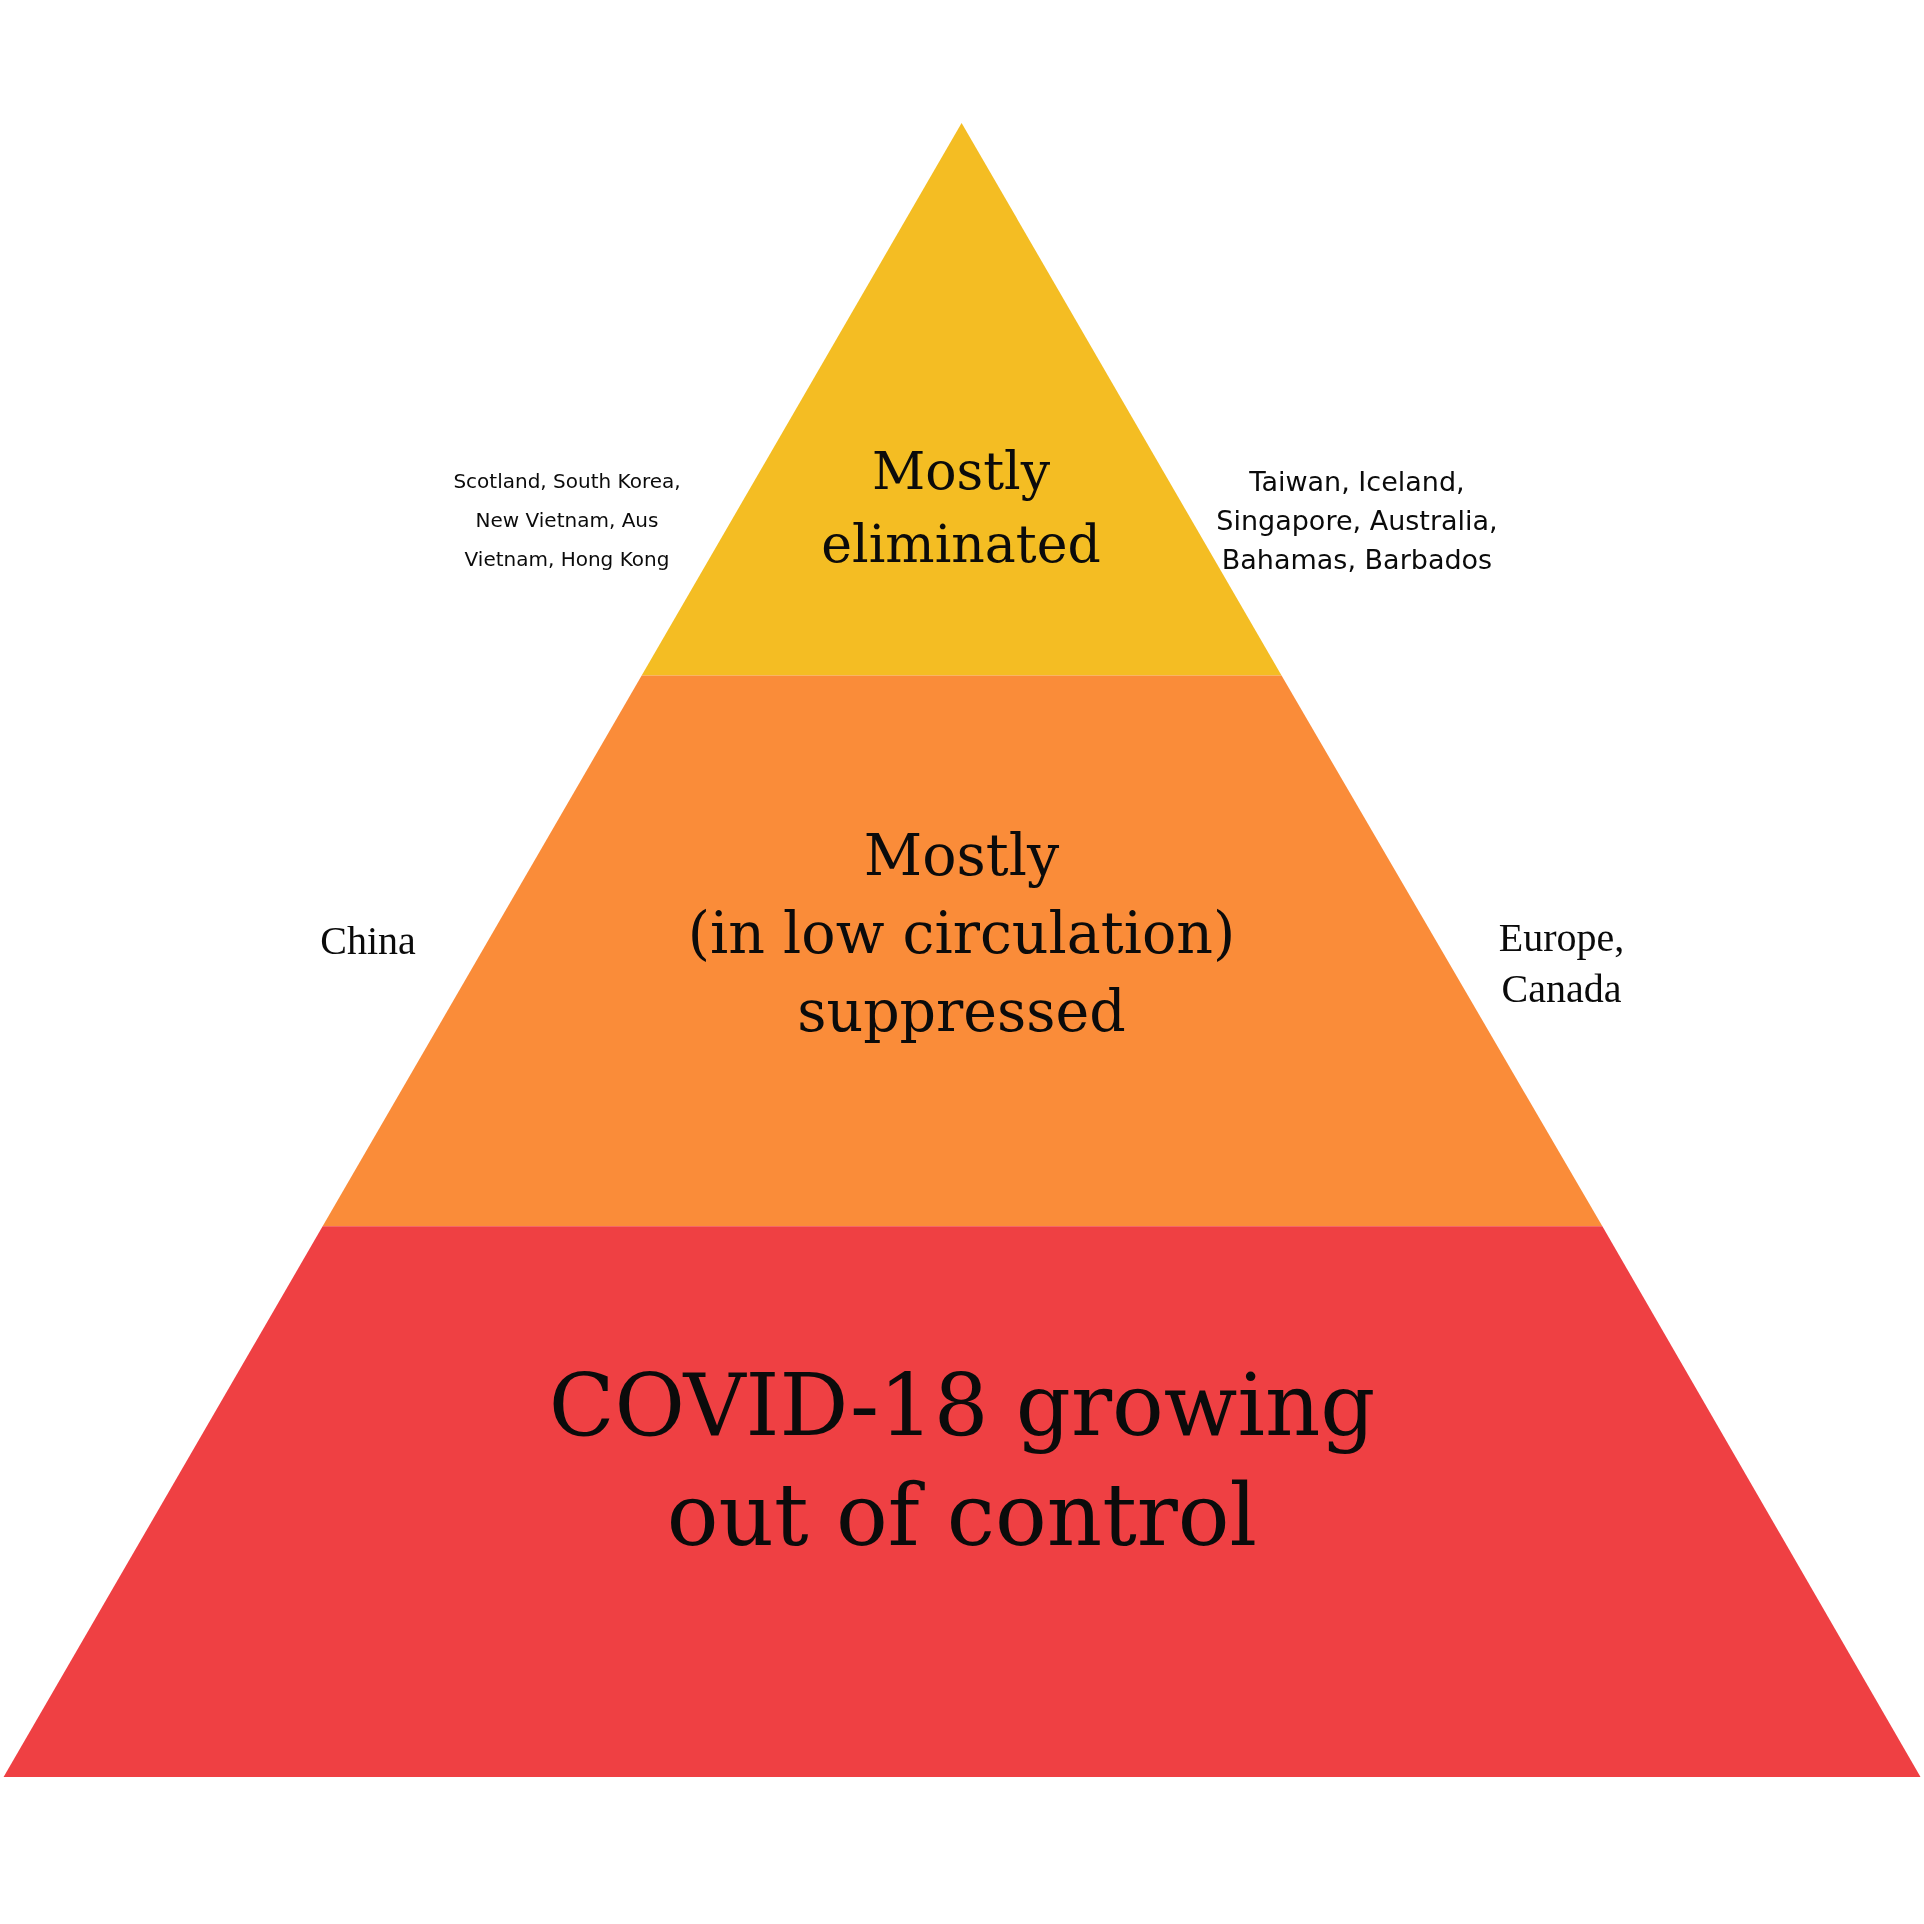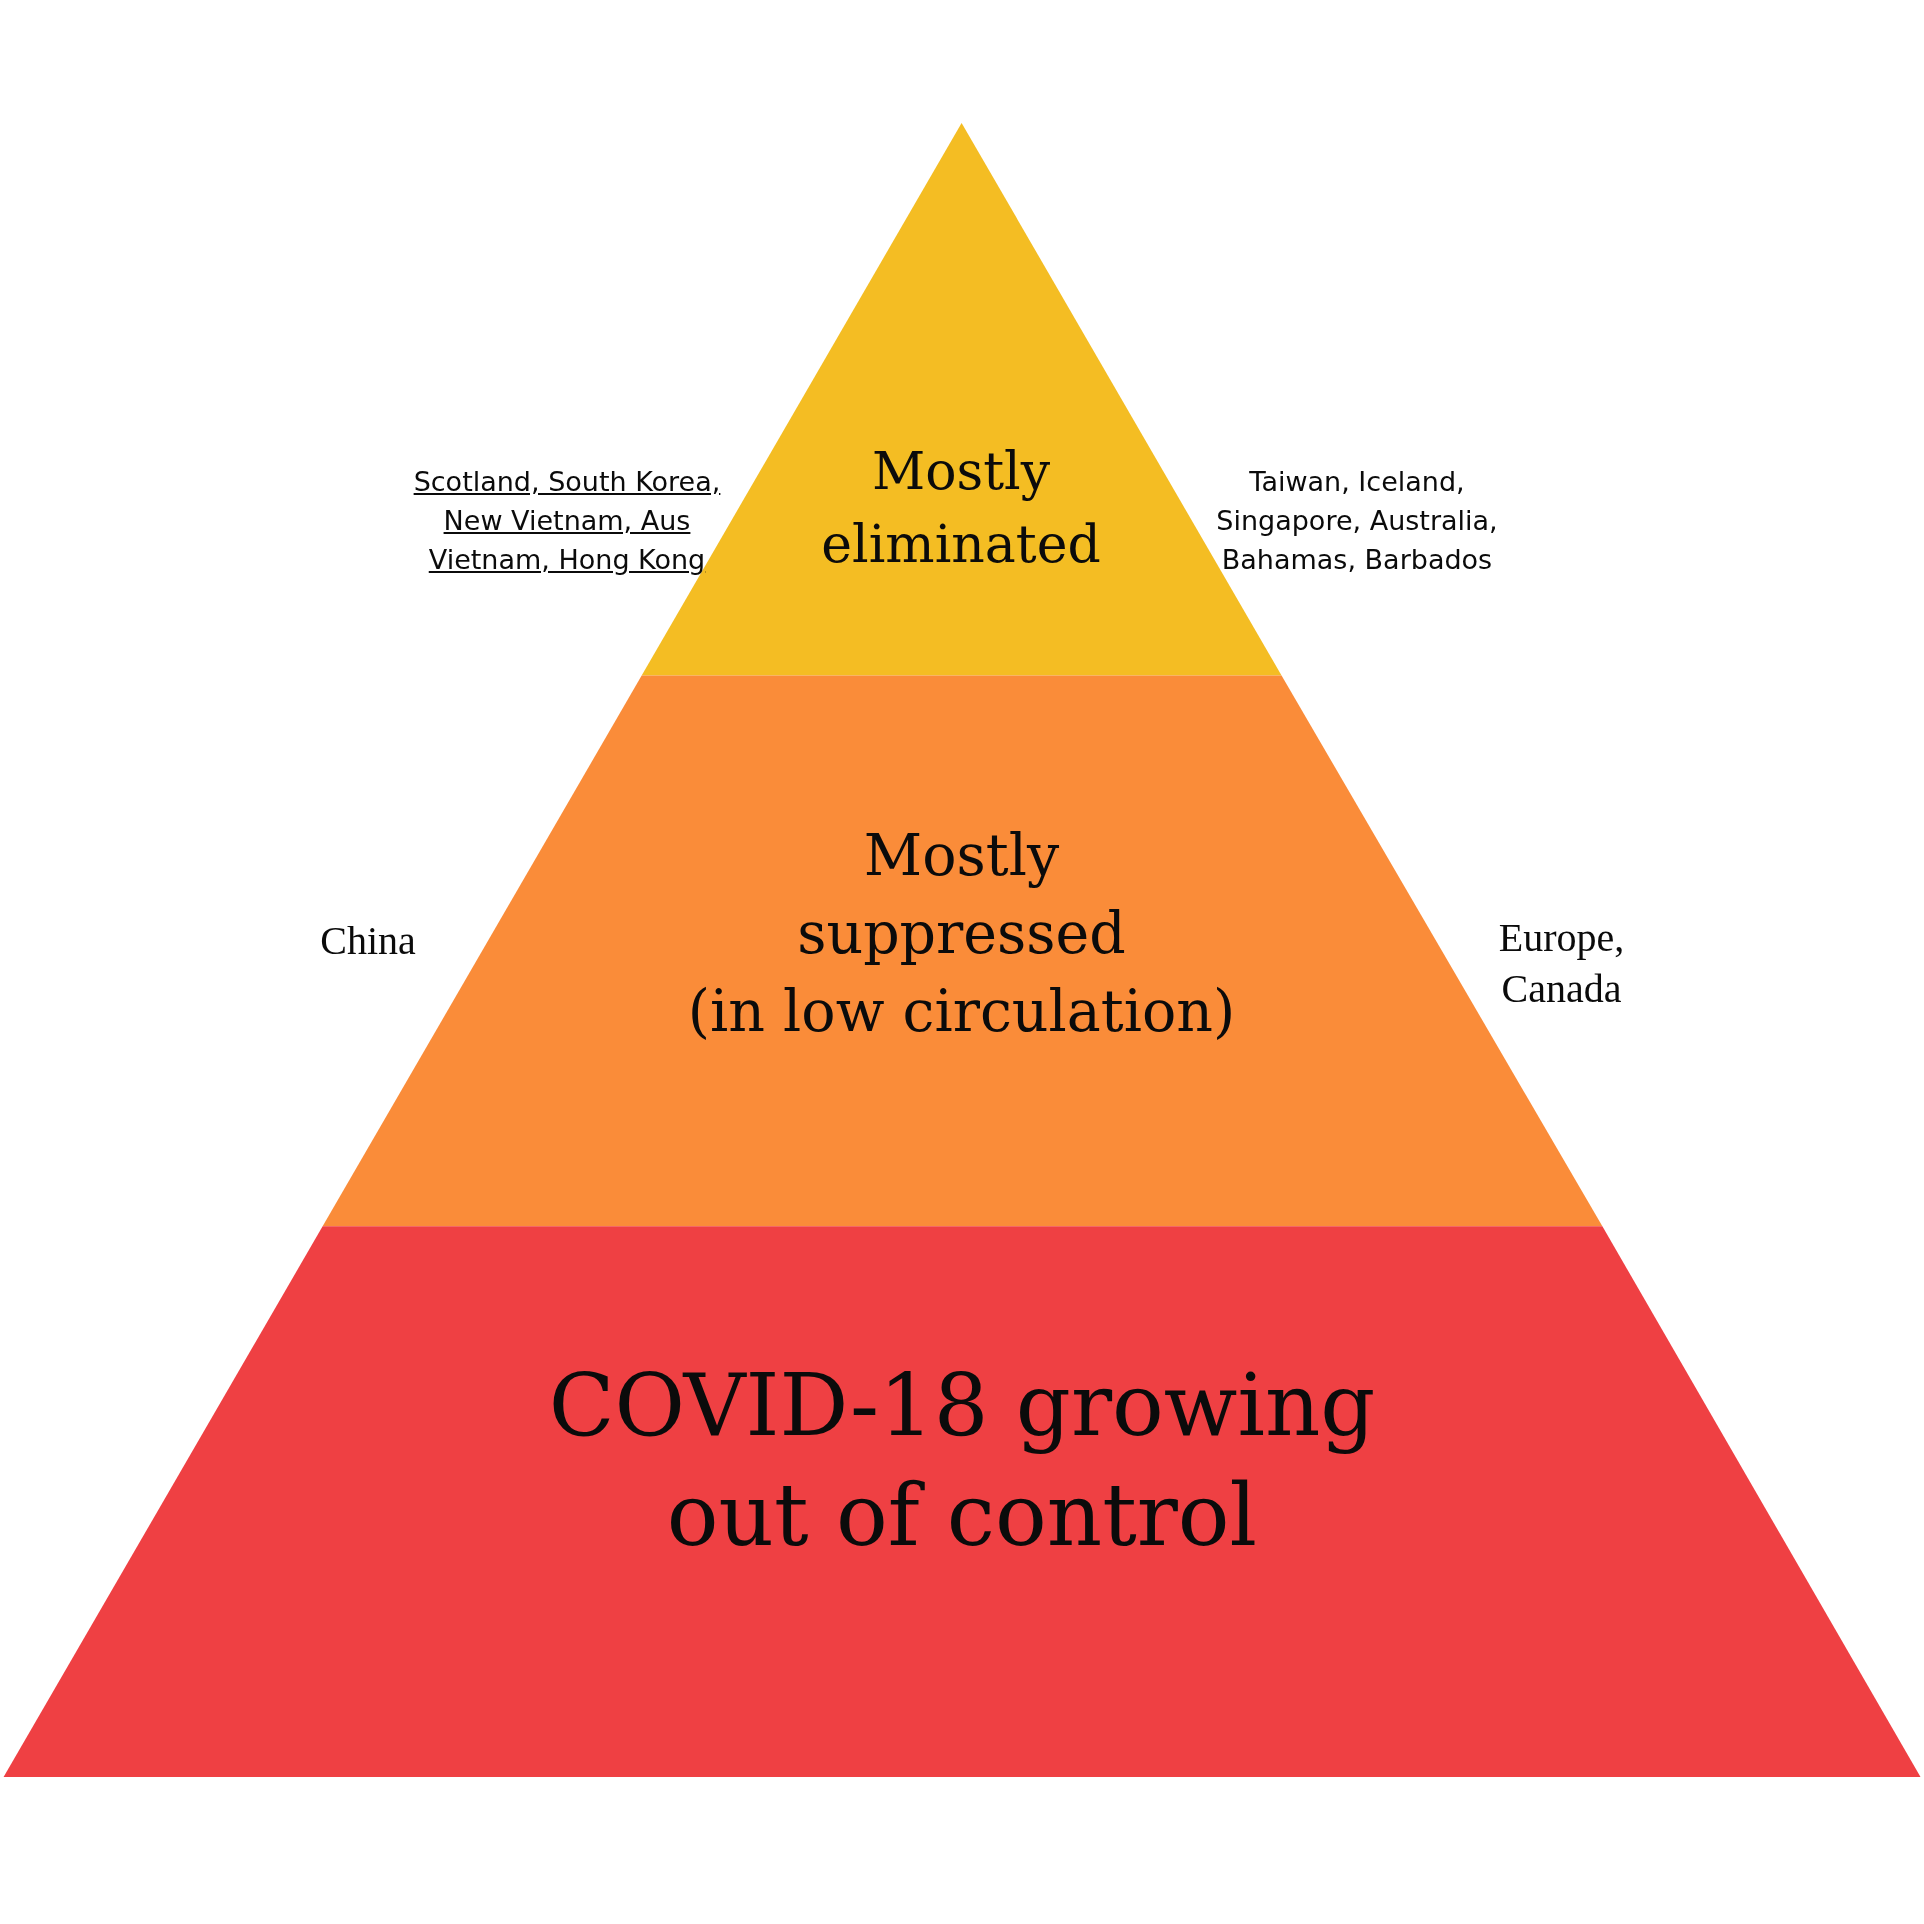--- a/index.html
+++ b/index.html
@@ -69,23 +69,22 @@
       width: 1604px;
       top: 1651px;
       font-size: 41px;
       line-height: 50px;
     }
     
     #ann-top-left {
       left: 389px;
       width: 356px;
       top: 462px;
-      font-size: 27px;
+      font-size: 20px;
       line-height: 39px;
-      text-decoration: underline;
     }
     #ann-top-right {
       left: 1179px;
       width: 356px;
       top: 462px;
       font-size: 27px;
       line-height: 39px;
     }
     #ann-mid-left {
       left: 279px;
@@ -125,22 +124,22 @@
   </div>
 
   <div id="ann-top-right" class="label sans">
     <span class="line">Taiwan, Iceland,</span>
     <span class="line">Singapore, Australia,</span>
     <span class="line">Bahamas, Barbados</span>
   </div>
 
   <div id="tier-mid-title" class="label serif-bold">
     <span class="line">Mostly</span>
+    <span class="line">(in low circulation)</span>
     <span class="line">suppressed</span>
-    <span class="line">(in low circulation)</span>
   </div>
 
   <div id="ann-mid-left" class="label serif">
     <span class="line">China</span>
   </div>
 
   <div id="ann-mid-right" class="label serif">
     <span class="line">Europe,</span>
     <span class="line">Canada</span>
   </div>

